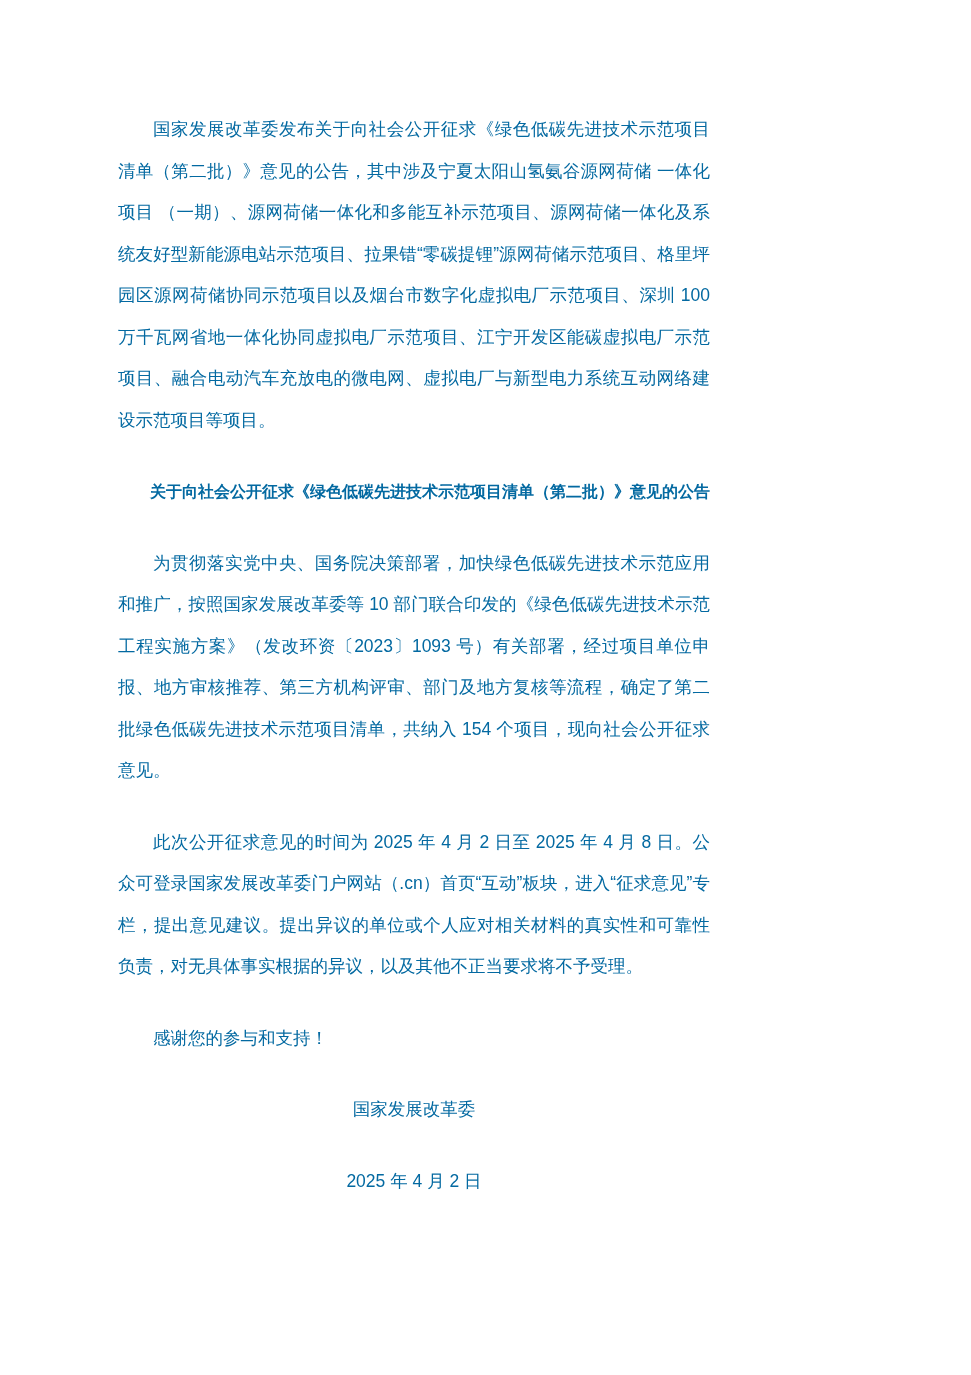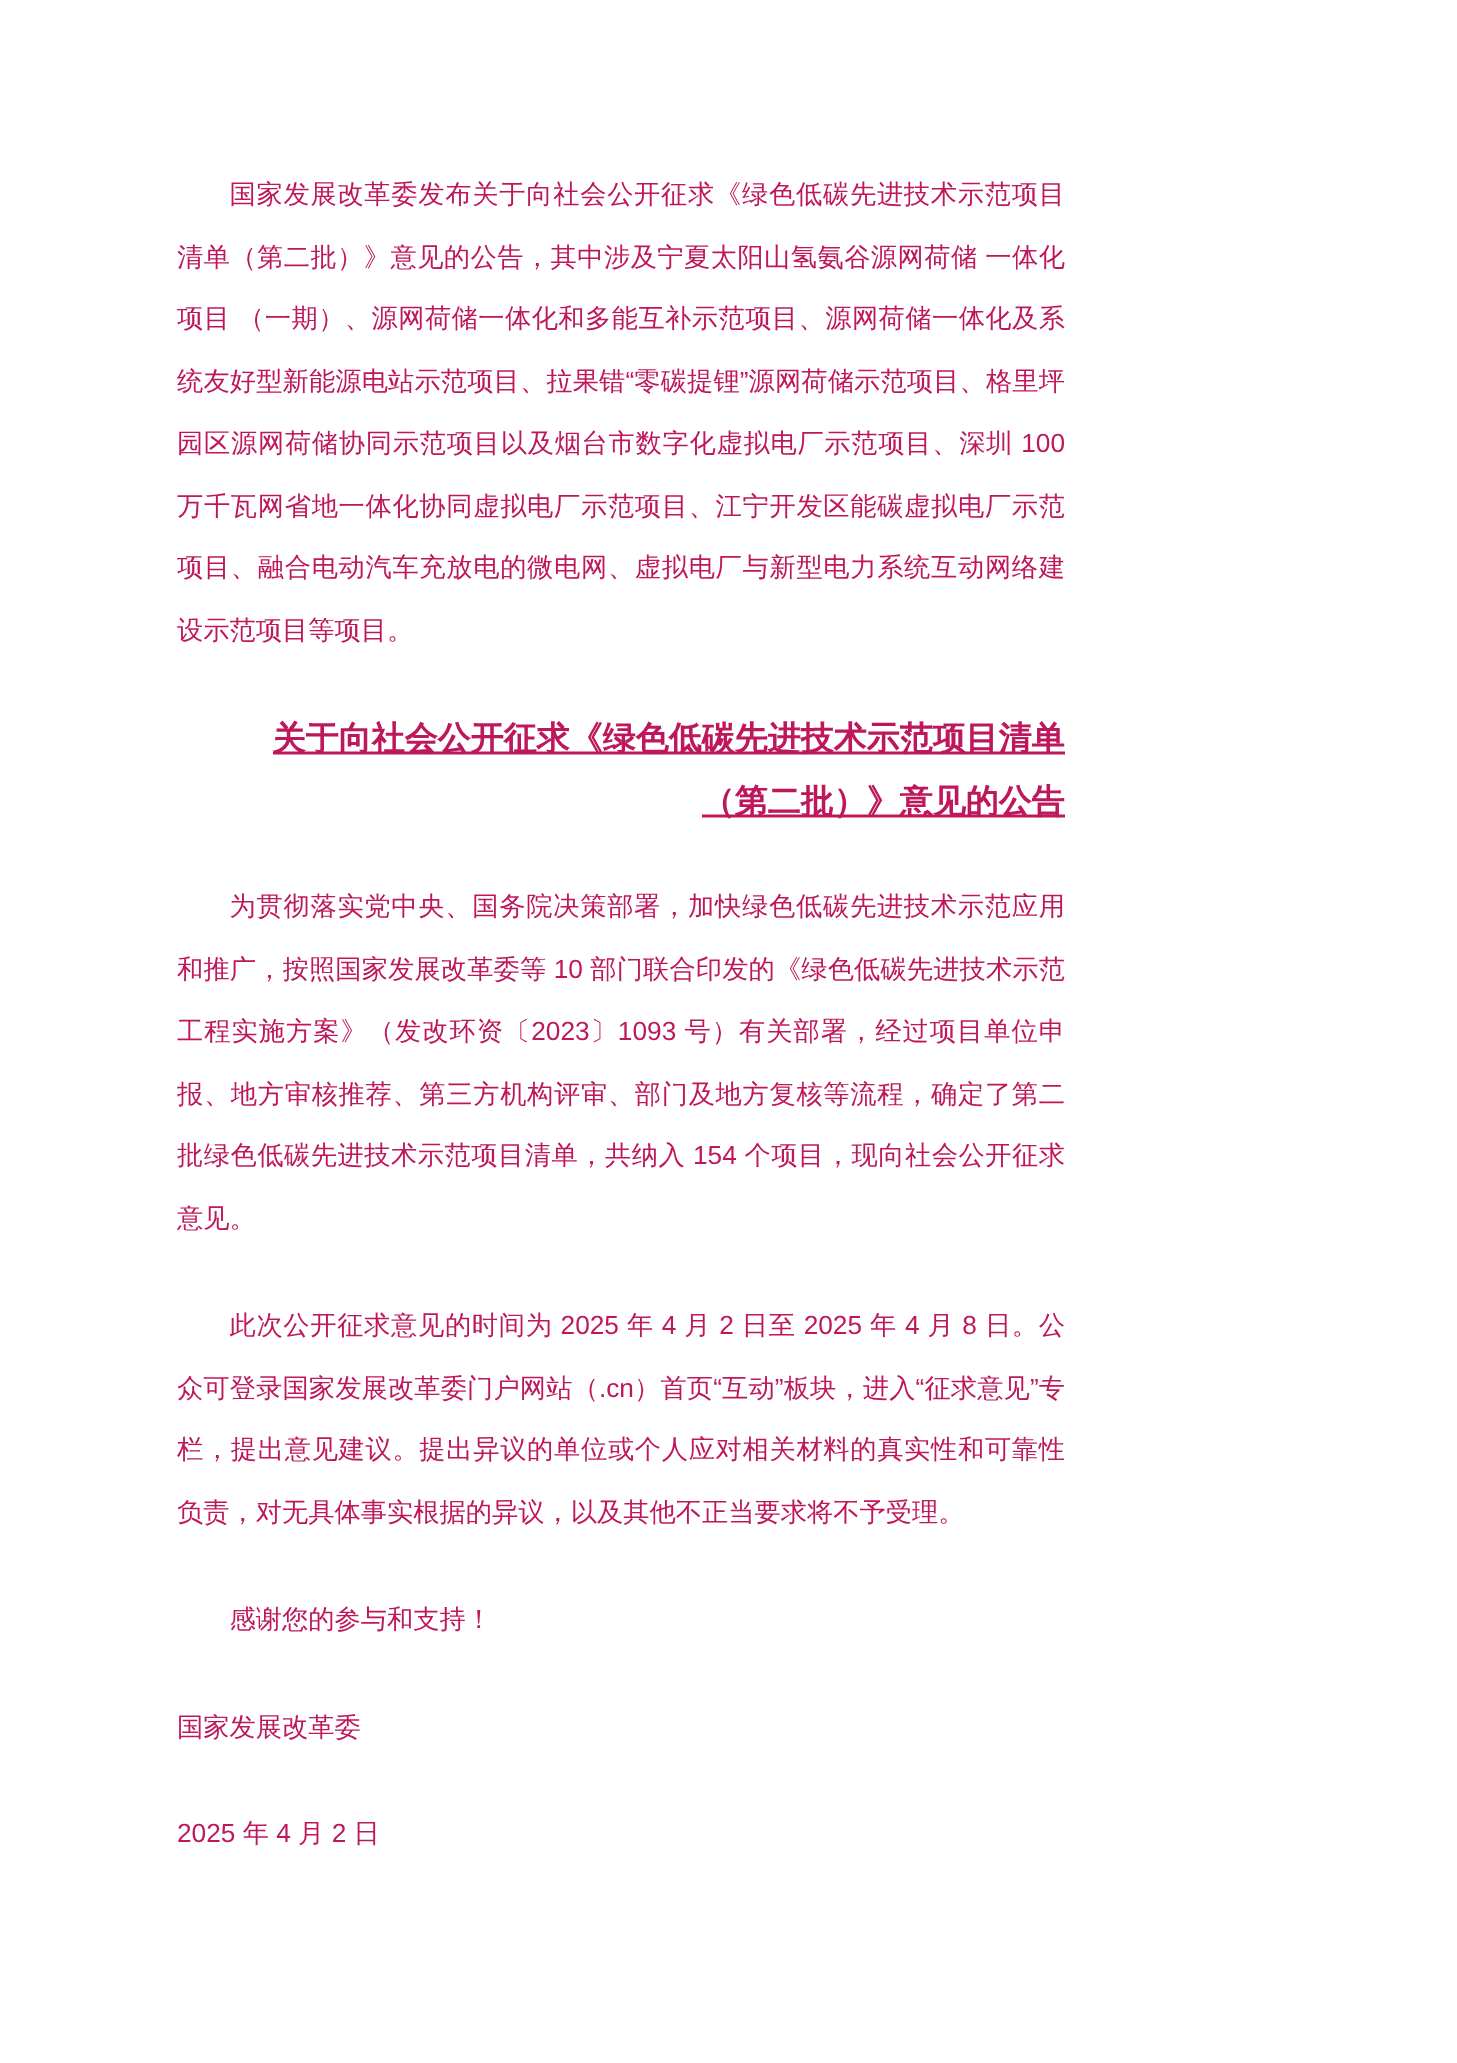--- a/index.html
+++ b/index.html
@@ -7,44 +7,43 @@
     padding: 0;
     background: #ffffff;
   }
   .page {
     position: relative;
     width: 826px;
     height: 1375px;
     box-sizing: border-box;
     background: #ffffff;
     padding: 109px 116px 0 118px;
-    color: #be185d;
+    color: #0369a1;
     font-family: "Liberation Sans", sans-serif;
     font-size: 17.5px;
     line-height: 41.5px;
     overflow: hidden;
   }
   .para {
     margin: 0 0 30px 0;
     text-indent: 2em;
     text-align: justify;
     word-break: break-all;
   }
   .notice-title {
     margin: 0 0 30px 0;
     text-indent: 2em;
     text-align: right;
     font-weight: bold;
-    font-size: 22px;
-    text-decoration: underline;
+    font-size: 16px;
   }
   .right-line {
     margin: 0 0 30px 0;
     text-indent: 0;
-    text-align: left;
+    text-align: center;
   }
 </style>
 </head>
 <body>
 
 <div class="page">
 
   <p class="para">国家发展改革委发布关于向社会公开征求《绿色低碳先进技术示范项目清单（第二批）》意见的公告，其中涉及宁夏太阳山氢氨谷源网荷储 一体化项目 （一期）、源网荷储一体化和多能互补示范项目、源网荷储一体化及系统友好型新能源电站示范项目、拉果错“零碳提锂”源网荷储示范项目、格里坪园区源网荷储协同示范项目以及烟台市数字化虚拟电厂示范项目、深圳 100 万千瓦网省地一体化协同虚拟电厂示范项目、江宁开发区能碳虚拟电厂示范项目、融合电动汽车充放电的微电网、虚拟电厂与新型电力系统互动网络建设示范项目等项目。</p>
 
 

